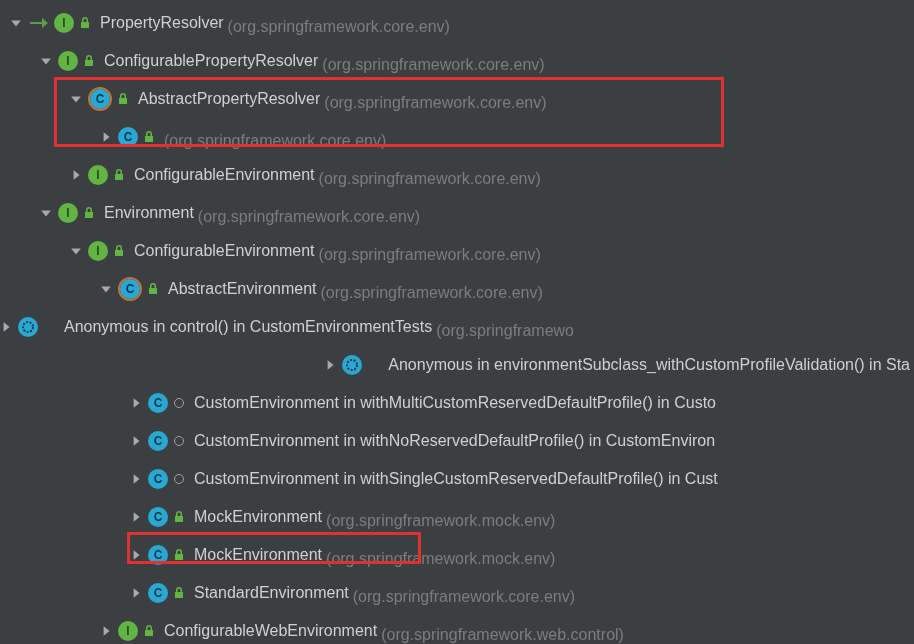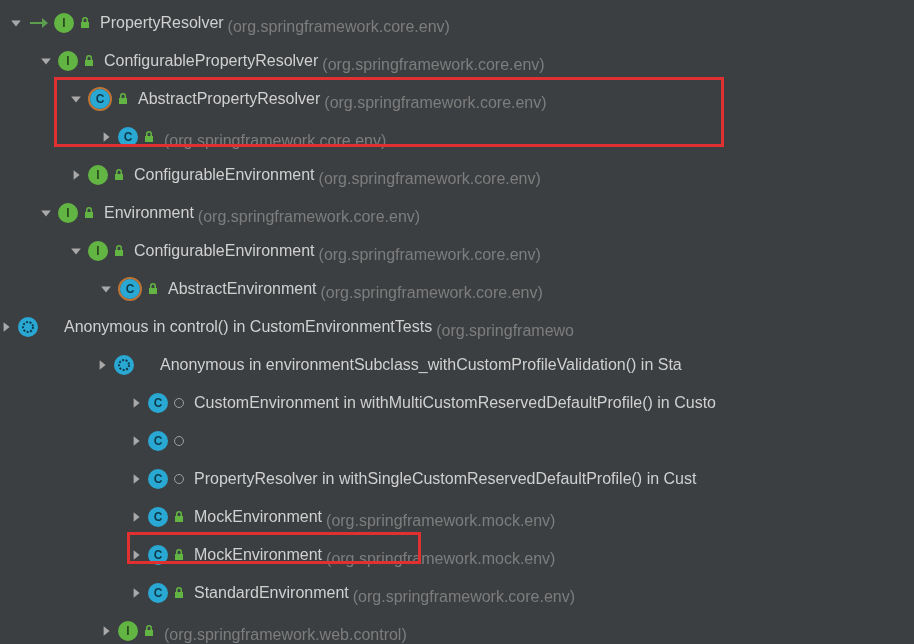--- a/index.html
+++ b/index.html
@@ -226,21 +226,21 @@
         </svg>
       </span>
       <span style="width: 20px; height: 20px; margin-right: 4px; flex-shrink: 0;"><svg width="20" height="20" viewBox="0 0 20 20">
           <circle cx="10" cy="10" r="10" fill="#2aa8d4"></circle>
           <circle cx="10" cy="10" r="5" fill="none" stroke="#0d3a4a" stroke-width="2" stroke-dasharray="2 1.5"></circle>
         </svg></span>
       <span style="width: 22px; flex-shrink: 0;"></span>
       <span class="name">Anonymous in control() in CustomEnvironmentTests</span>
       <span class="pkg">(org.springframewo</span>
     </div>
-    <div class="row" style="padding-left: 96px;">
+    <div class="row" style="padding-left: 66px; justify-content: flex-end;">
       <span class="arrow arrow-right">
         <svg width="12" height="12" viewBox="0 0 10 10">
           <path d="M3 1 L8 5 L3 9 Z"></path>
         </svg>
       </span>
       <span style="width: 20px; height: 20px; margin-right: 4px; flex-shrink: 0;"><svg width="20" height="20" viewBox="0 0 20 20">
           <circle cx="10" cy="10" r="10" fill="#2aa8d4"></circle>
           <circle cx="10" cy="10" r="5" fill="none" stroke="#0d3a4a" stroke-width="2" stroke-dasharray="2 1.5"></circle>
         </svg></span>
       <span style="width: 22px; flex-shrink: 0;"></span>
@@ -257,30 +257,31 @@
       <span class="name">CustomEnvironment in withMultiCustomReservedDefaultProfile() in Custo</span>
     </div>
     <div class="row" style="padding-left: 130px;">
       <span class="arrow arrow-right">
         <svg width="12" height="12" viewBox="0 0 10 10">
           <path d="M3 1 L8 5 L3 9 Z"></path>
         </svg>
       </span>
       <span class="badge badge-class">C</span>
       <span class="impl-circle"></span>
+      <span class="name">CustomEnvironment in withNoReservedDefaultProfile() in CustomEnviron</span>
     </div>
     <div class="row" style="padding-left: 130px;">
       <span class="arrow arrow-right">
         <svg width="12" height="12" viewBox="0 0 10 10">
           <path d="M3 1 L8 5 L3 9 Z"></path>
         </svg>
       </span>
       <span class="badge badge-class">C</span>
       <span class="impl-circle"></span>
-      <span class="name">PropertyResolver in withSingleCustomReservedDefaultProfile() in Cust</span>
+      <span class="name">CustomEnvironment in withSingleCustomReservedDefaultProfile() in Cust</span>
     </div>
     <div class="row" style="padding-left: 130px;">
       <span class="arrow arrow-right">
         <svg width="12" height="12" viewBox="0 0 10 10">
           <path d="M3 1 L8 5 L3 9 Z"></path>
         </svg>
       </span>
       <span class="badge badge-class">C</span>
       <span class="impl impl-closed">
         <svg width="14" height="14" viewBox="0 0 14 14">
@@ -325,17 +326,18 @@
         <svg width="12" height="12" viewBox="0 0 10 10">
           <path d="M3 1 L8 5 L3 9 Z"></path>
         </svg>
       </span>
       <span class="badge badge-interface">I</span>
       <span class="impl impl-closed">
         <svg width="14" height="14" viewBox="0 0 14 14">
           <path d="M4 6 V4 a3 3 0 0 1 6 0 V6 h1 v6 h-8 v-6 Z M5.5 6 h3 V4 a1.5 1.5 0 0 0 -3 0 Z"></path>
         </svg>
       </span>
+      <span class="name">ConfigurableWebEnvironment</span>
       <span class="pkg">(org.springframework.web.control)</span>
     </div>
   </div>
 <div class="highlight-box hb1"></div>
 <div class="highlight-box hb2"></div>
 
 </body></html>

